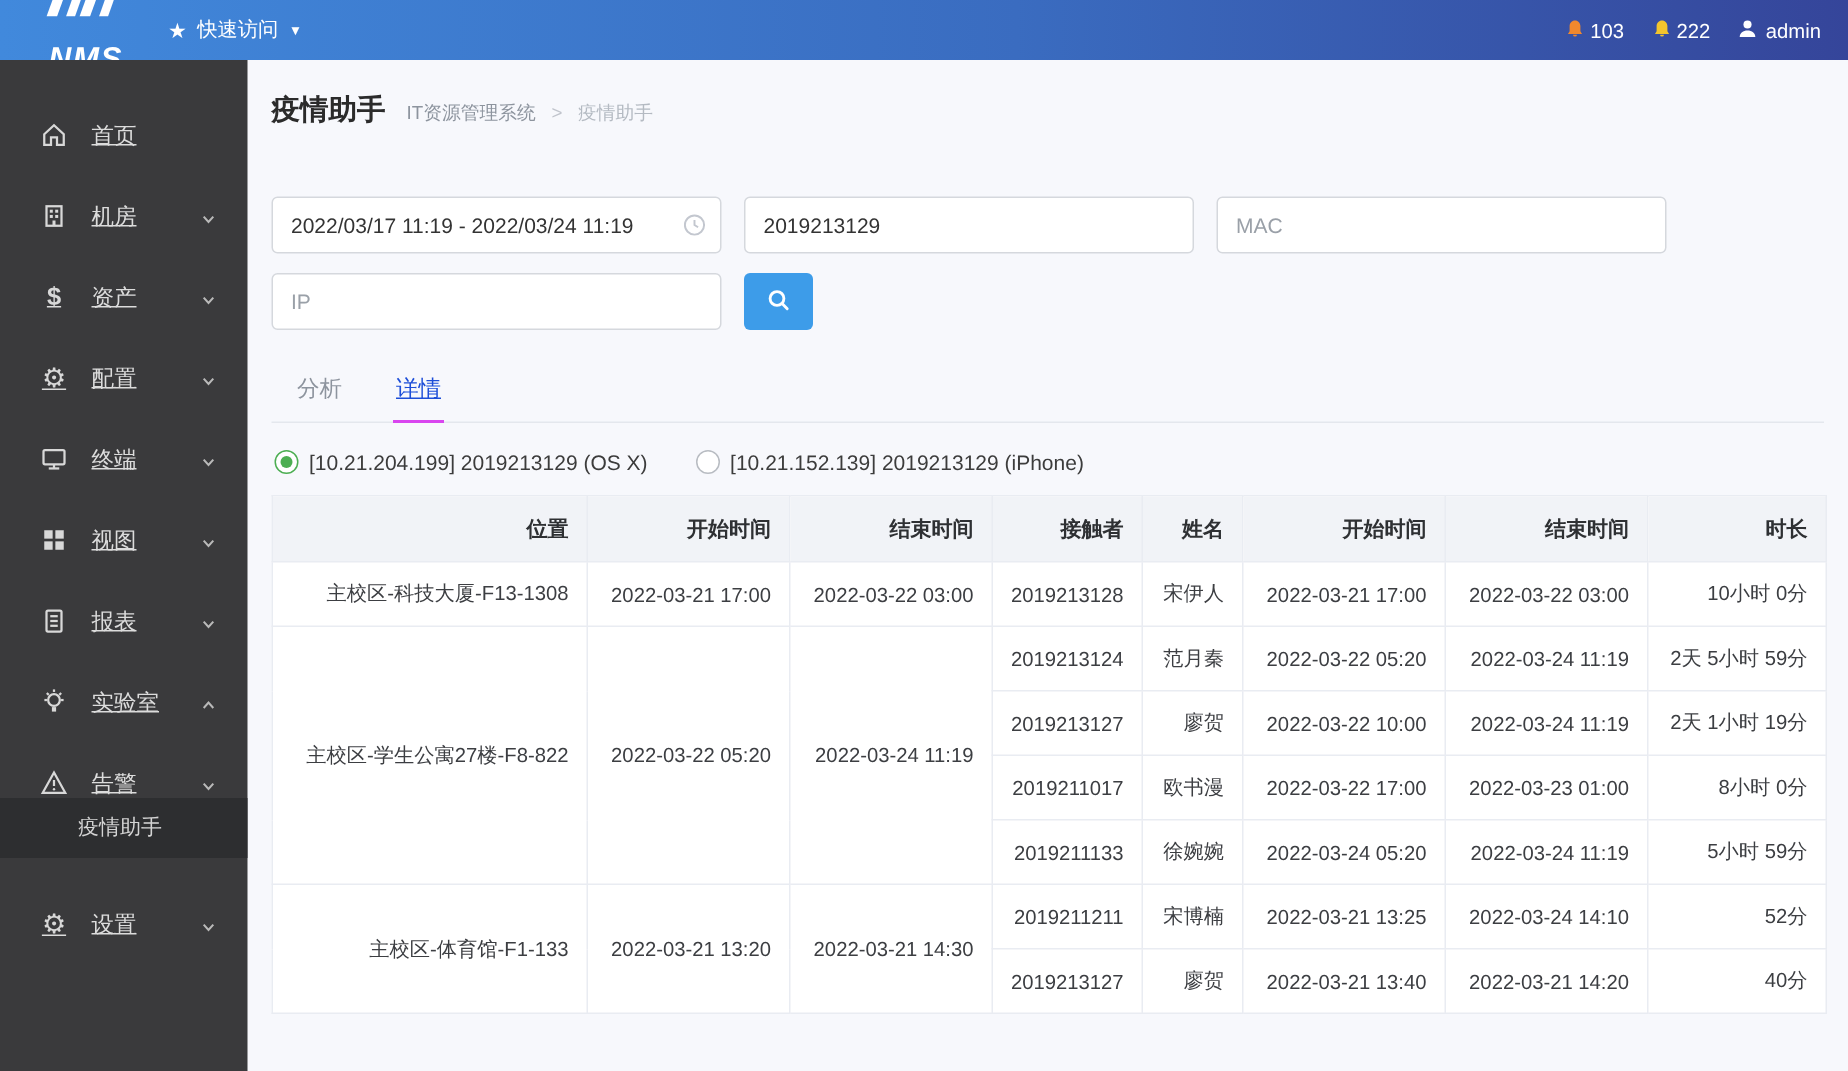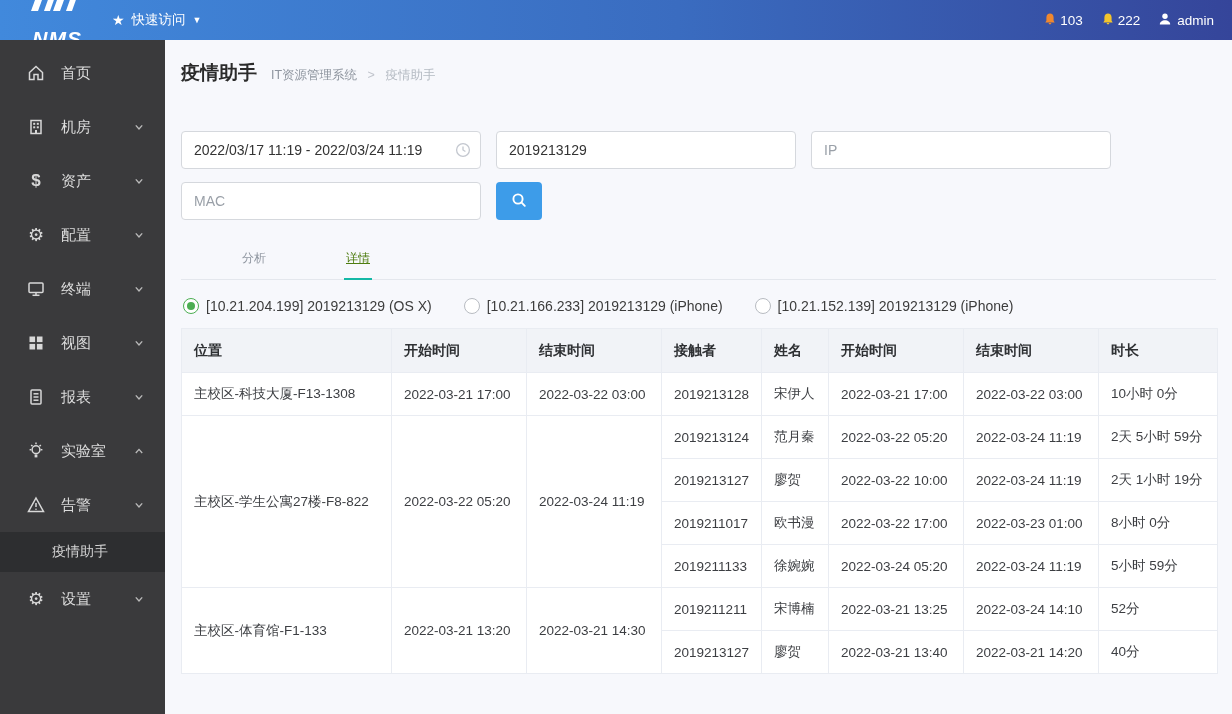--- a/index.html
+++ b/index.html
@@ -15,22 +15,22 @@
   .quick { display:flex; align-items:center; gap:7px; margin-left:30px; font-size:13.5px; cursor:pointer; }
   .quick .star { font-size:14px; }
   .quick .caret { font-size:9px; }
   .topbar-right { margin-left:auto; display:flex; align-items:center; gap:18px; }
   .badge { display:flex; align-items:center; gap:3px; font-size:13.5px; cursor:pointer; }
   .userbox { display:flex; align-items:center; gap:5px; font-size:13.5px; cursor:pointer; }
 
   
   .layout { display:flex; height:674px; }
   .sidebar { width:165px; background:#3a3a3c; color:#dcdcdc; flex:0 0 165px; padding-top:6px; }
-  .side-item { height:54px; display:flex; align-items:center; padding:0 18px 0 26px;
-    font-size:15px; cursor:pointer; }
+  .side-item { height:54px; display:flex; align-items:flex-end; padding:0 18px 0 26px;
+    font-size:15px; cursor:pointer;text-decoration:underline; }
   .side-item .ic { width:20px; height:20px; display:flex; align-items:center; justify-content:center;
     color:#d8d8d8; font-size:17px; line-height:20px; }
   .side-item .lbl { margin-left:15px; }
   .side-item .chev { margin-left:auto; width:16px; height:16px; }
   .side-sub { height:40px; display:flex; align-items:center; padding-left:52px;
     font-size:14px; color:#d4d4d4; cursor:pointer; }
   .side-sub.active { background:#2d2e30; }
 
   
   .main { flex:1; padding:20px 16px 0 16px; overflow:hidden; }
@@ -44,35 +44,35 @@
   .input-wrap { position:relative; width:300px; }
   .input-wrap input { width:100%; height:38px; border:1px solid #d5d8dd; border-radius:4px;
     padding:0 12px; font-size:14px; color:#333; background:#fff; outline:none;
     font-family:"Liberation Sans","DejaVu Sans",sans-serif; }
   .input-wrap input::placeholder { color:#9aa0a8; }
   .input-wrap .right-icon { position:absolute; right:10px; top:11px; }
   .search-btn { width:46px; height:38px; background:#3d9ce9; border:none; border-radius:4px;
     display:flex; align-items:center; justify-content:center; cursor:pointer; }
 
   .tabs { display:flex; gap:32px; margin-top:22px; border-bottom:1px solid #e4e7ed; padding-left:15px; }
-  .tab { font-size:12px; color:#8d949e; padding:8px 2px 11px 2px; cursor:pointer;margin-left:44px; }
-  .tab.active { color:#4d7c0f; border-bottom:2px solid #14b8a6; margin-bottom:-1px;text-decoration:underline; }
+  .tab { font-size:15px; color:#8d949e; padding:8px 2px 11px 2px; cursor:pointer; }
+  .tab.active { color:#1d4ed8; border-bottom:2px solid #d946ef; margin-bottom:-1px;text-decoration:underline; }
 
   .devices { display:flex; flex-wrap:wrap; column-gap:26px; row-gap:9px; margin:18px 0 0 2px; max-width:1005px;gap:32px; }
   .radio-item { display:flex; align-items:center; gap:7px; font-size:14px; color:#3c3c3c; cursor:pointer; }
   .radio-circle { width:16px; height:16px; border-radius:50%; border:1px solid #b8bcc2;
     background:#fff; position:relative; flex:0 0 16px; }
   .radio-circle.selected { border-color:#4cae52; }
   .radio-circle.selected::after { content:""; position:absolute; left:3px; top:3px;
     width:8px; height:8px; border-radius:50%; background:#4cae52; }
 
   table.contact { border-collapse:collapse; margin-top:14px; width:1036px; background:#fff;
     table-layout:fixed; }
   table.contact th, table.contact td { border:1px solid #e9ecf2; padding:0 12px; height:43px;
-    text-align:left; font-size:13.5px; color:#3c3e42; overflow:hidden; white-space:nowrap; }
+    text-align:right; font-size:13.5px; color:#3c3e42; overflow:hidden; white-space:nowrap; }
   table.contact th { background:#f1f3f7; color:#2e3033; font-weight:bold; font-size:14px; height:44px; }
 </style>
 </head>
 <body>
 
 <div class="topbar">
   <div class="logo">
     <span>
       <svg width="52" height="22" viewBox="0 0 52 22">
         <path d="M9 0 L16 0 L8 22 L1 22 Z" fill="#fff"></path>
@@ -264,48 +264,44 @@
           <svg width="16" height="16" viewBox="0 0 16 16">
             <circle cx="8" cy="8" r="6.4" stroke="#c3c7cf" stroke-width="1.3" fill="none"></circle>
             <polyline points="8,4.6 8,8 10.4,9.5" stroke="#c3c7cf" stroke-width="1.3" fill="none"></polyline>
           </svg>
         </span>
       </div>
       <div class="input-wrap">
         <input type="text" value="2019213129" style="">
       </div>
       <div class="input-wrap">
+        <input type="text" placeholder="MAC" style="">
+      </div>
+      <div class="input-wrap">
         <input type="text" placeholder="IP" style="">
-      </div>
-      <div class="input-wrap">
-        <input type="text" placeholder="MAC" style="">
       </div>
       <button class="search-btn">
         <span>
           <svg width="18" height="18" viewBox="0 0 18 18">
             <circle cx="8" cy="8" r="4.6" stroke="#fff" stroke-width="1.9" fill="none"></circle>
             <line x1="11.4" y1="11.4" x2="14.8" y2="14.8" stroke="#fff" stroke-width="1.9" stroke-linecap="round"></line>
           </svg>
         </span>
       </button>
     </div>
 
     <div class="tabs">
       <div class="tab">分析</div>
       <div class="tab active">详情</div>
     </div>
 
     <div class="devices" id="devices">
         <div class="radio-item">
           <span class="radio-circle selected"></span>
           <span>[10.21.204.199] 2019213129 (OS X)</span>
-        </div>
-        <div class="radio-item">
-          <span class="radio-circle"></span>
-          <span>[10.21.166.233] 2019213129 (iPhone)</span>
         </div>
         <div class="radio-item">
           <span class="radio-circle"></span>
           <span>[10.21.152.139] 2019213129 (iPhone)</span>
         </div>
       </div>
 
     <table class="contact" id="contact-table">
         <colgroup>
           <col style="width: 210px;">

